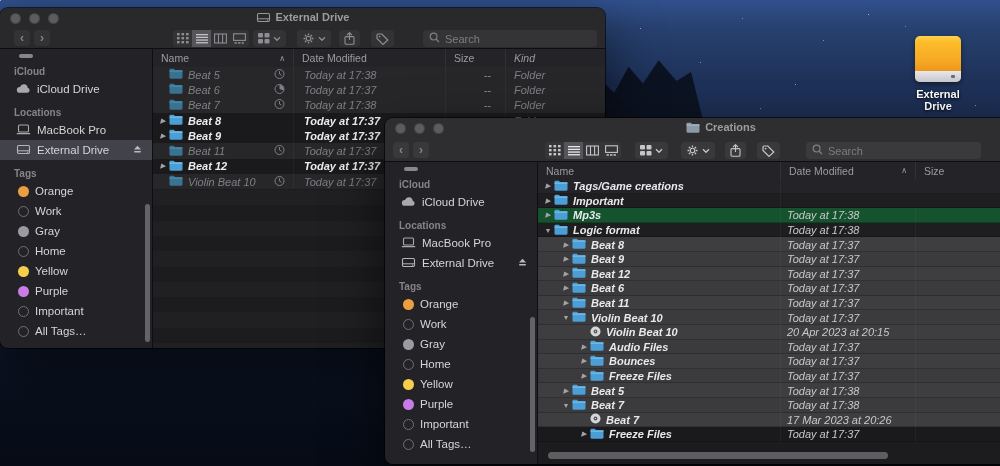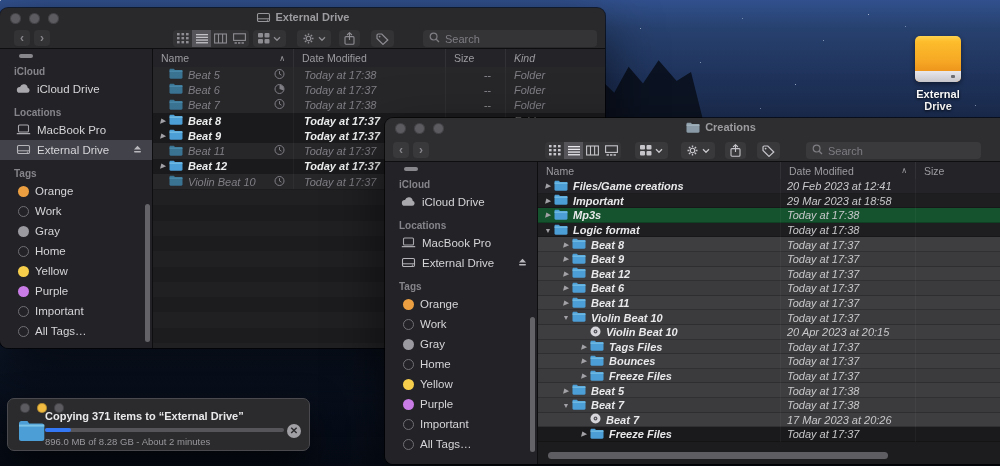--- a/index.html
+++ b/index.html
@@ -606,35 +606,33 @@
             </div>
         </div>
         <div class="rows" id="frontRows" style="top:17px;">
             <div class="frow" style="grid-template-columns: 243px 135px 1fr; height: 14.6px; font-size: 11px; background: rgb(36, 36, 40); box-shadow: rgba(0, 0, 0, 0.22) 0px -1px 0px inset;">
               <div class="cell" style="padding-left: 4px;">
                 <span class="disc">▶</span>
                 <span><svg width="14" height="11" viewBox="0 0 14 11">
                     <path d="M.5 2c0-.8.5-1.3 1.2-1.3h3.1L6 2h6.3c.7 0 1.2.5 1.2 1.2v6.3c0 .7-.5 1.2-1.2 1.2H1.7C1 10.7.5 10.2.5 9.5z" fill="#4C9FD6"></path>
                     <rect x=".5" y="2.6" width="13" height="1.1" fill="#7CC3E8"></rect>
                   </svg></span>
-                <span class="rowlabel" style="color: rgb(233, 233, 235); font-weight: bold;">Files/Game creations</span>
-              </div>
-              <div class="cell" style="padding-left: 6px; color: rgb(201, 201, 204);">20 Feb 2023 at 12:41</div>
+                <span class="rowlabel" style="color: rgb(233, 233, 235); font-weight: bold;">Tags/Game creations</span>
+              </div>
               <div class="cell" style="justify-content: flex-end; padding-right: 2px; color: rgb(201, 201, 204);"></div>
             </div>
             <div class="frow" style="grid-template-columns: 243px 135px 1fr; height: 14.6px; font-size: 11px; background: rgb(30, 30, 33); box-shadow: rgba(0, 0, 0, 0.22) 0px -1px 0px inset;">
               <div class="cell" style="padding-left: 4px;">
                 <span class="disc">▶</span>
                 <span><svg width="14" height="11" viewBox="0 0 14 11">
                     <path d="M.5 2c0-.8.5-1.3 1.2-1.3h3.1L6 2h6.3c.7 0 1.2.5 1.2 1.2v6.3c0 .7-.5 1.2-1.2 1.2H1.7C1 10.7.5 10.2.5 9.5z" fill="#4C9FD6"></path>
                     <rect x=".5" y="2.6" width="13" height="1.1" fill="#7CC3E8"></rect>
                   </svg></span>
                 <span class="rowlabel" style="color: rgb(233, 233, 235); font-weight: bold;">Important</span>
               </div>
-              <div class="cell" style="padding-left: 6px; color: rgb(201, 201, 204);">29 Mar 2023 at 18:58</div>
               <div class="cell" style="justify-content: flex-end; padding-right: 2px; color: rgb(201, 201, 204);"></div>
             </div>
             <div class="frow" style="grid-template-columns: 243px 135px 1fr; height: 14.6px; font-size: 11px; background: #14532d; box-shadow: rgba(0, 0, 0, 0.22) 0px -1px 0px inset;">
               <div class="cell" style="padding-left: 4px;">
                 <span class="disc">▶</span>
                 <span><svg width="14" height="11" viewBox="0 0 14 11">
                     <path d="M.5 2c0-.8.5-1.3 1.2-1.3h3.1L6 2h6.3c.7 0 1.2.5 1.2 1.2v6.3c0 .7-.5 1.2-1.2 1.2H1.7C1 10.7.5 10.2.5 9.5z" fill="#4C9FD6"></path>
                     <rect x=".5" y="2.6" width="13" height="1.1" fill="#7CC3E8"></rect>
                   </svg></span>
                 <span class="rowlabel" style="color: rgb(233, 233, 235); font-weight: bold;">Mp3s</span>
@@ -739,21 +737,21 @@
               <div class="cell" style="padding-left: 6px; color: rgb(201, 201, 204);">20 Apr 2023 at 20:15</div>
               <div class="cell" style="justify-content: flex-end; padding-right: 2px; color: rgb(201, 201, 204);">113.1 M</div>
             </div>
             <div class="frow" style="grid-template-columns: 243px 135px 1fr; height: 14.6px; font-size: 11px; background: rgb(59, 59, 62); box-shadow: rgba(0, 0, 0, 0.22) 0px -1px 0px inset;">
               <div class="cell" style="padding-left: 40px;">
                 <span class="disc">▶</span>
                 <span><svg width="14" height="11" viewBox="0 0 14 11">
                     <path d="M.5 2c0-.8.5-1.3 1.2-1.3h3.1L6 2h6.3c.7 0 1.2.5 1.2 1.2v6.3c0 .7-.5 1.2-1.2 1.2H1.7C1 10.7.5 10.2.5 9.5z" fill="#4C9FD6"></path>
                     <rect x=".5" y="2.6" width="13" height="1.1" fill="#7CC3E8"></rect>
                   </svg></span>
-                <span class="rowlabel" style="color: rgb(233, 233, 235); font-weight: bold;">Tags Files</span>
+                <span class="rowlabel" style="color: rgb(233, 233, 235); font-weight: bold;">Audio Files</span>
               </div>
               <div class="cell" style="padding-left: 6px; color: rgb(201, 201, 204);">Today at 17:37</div>
               <div class="cell" style="justify-content: flex-end; padding-right: 2px; color: rgb(201, 201, 204);"></div>
             </div>
             <div class="frow" style="grid-template-columns: 243px 135px 1fr; height: 14.6px; font-size: 11px; background: rgb(62, 62, 65); box-shadow: rgba(0, 0, 0, 0.22) 0px -1px 0px inset;">
               <div class="cell" style="padding-left: 40px;">
                 <span class="disc">▶</span>
                 <span><svg width="14" height="11" viewBox="0 0 14 11">
                     <path d="M.5 2c0-.8.5-1.3 1.2-1.3h3.1L6 2h6.3c.7 0 1.2.5 1.2 1.2v6.3c0 .7-.5 1.2-1.2 1.2H1.7C1 10.7.5 10.2.5 9.5z" fill="#4C9FD6"></path>
                     <rect x=".5" y="2.6" width="13" height="1.1" fill="#7CC3E8"></rect>
@@ -824,30 +822,13 @@
               <div class="cell" style="padding-left: 6px; color: rgb(201, 201, 204);">Today at 17:37</div>
               <div class="cell" style="justify-content: flex-end; padding-right: 2px; color: rgb(201, 201, 204);"></div>
             </div>
           </div>
         <div class="vthumb" style="right:2px;top:150px;height:74px;"></div>
         <div class="hthumb" style="left:10px;bottom:5px;width:340px;"></div>
       </div>
     </div>
   </div>
 
-  <div class="copydlg">
-    <div class="lights">
-      <span class="light"></span>
-      <span class="light yellow"></span>
-      <span class="light"></span>
-    </div>
-    <div class="dlg-folder"><svg width="27" height="21" viewBox="0 0 27 21">
-          <path d="M1 3.5C1 2 2 1 3.4 1h6l1.8 2.5H24c1.4 0 2.3 1 2.3 2.3v12.9c0 1.3-.9 2.3-2.3 2.3H3.4C2 21 1 20 1 18.7z" fill="#4C9FD6"></path>
-          <rect x="1" y="4.6" width="25.3" height="2" fill="#7CC3E8"></rect>
-        </svg></div>
-    <div class="dlg-title">Copying 371 items to “External Drive”</div>
-    <div class="dlg-track">
-        <div class="dlg-fill" id="dlgFill" style="width: 10.8%; background: rgb(52, 120, 246);"></div>
-      </div>
-    <div class="dlg-status">896.0 MB of 8.28 GB - About 2 minutes</div>
-    <div class="dlg-cancel">✕</div>
-  </div>
 </div>
 
 </body></html>

